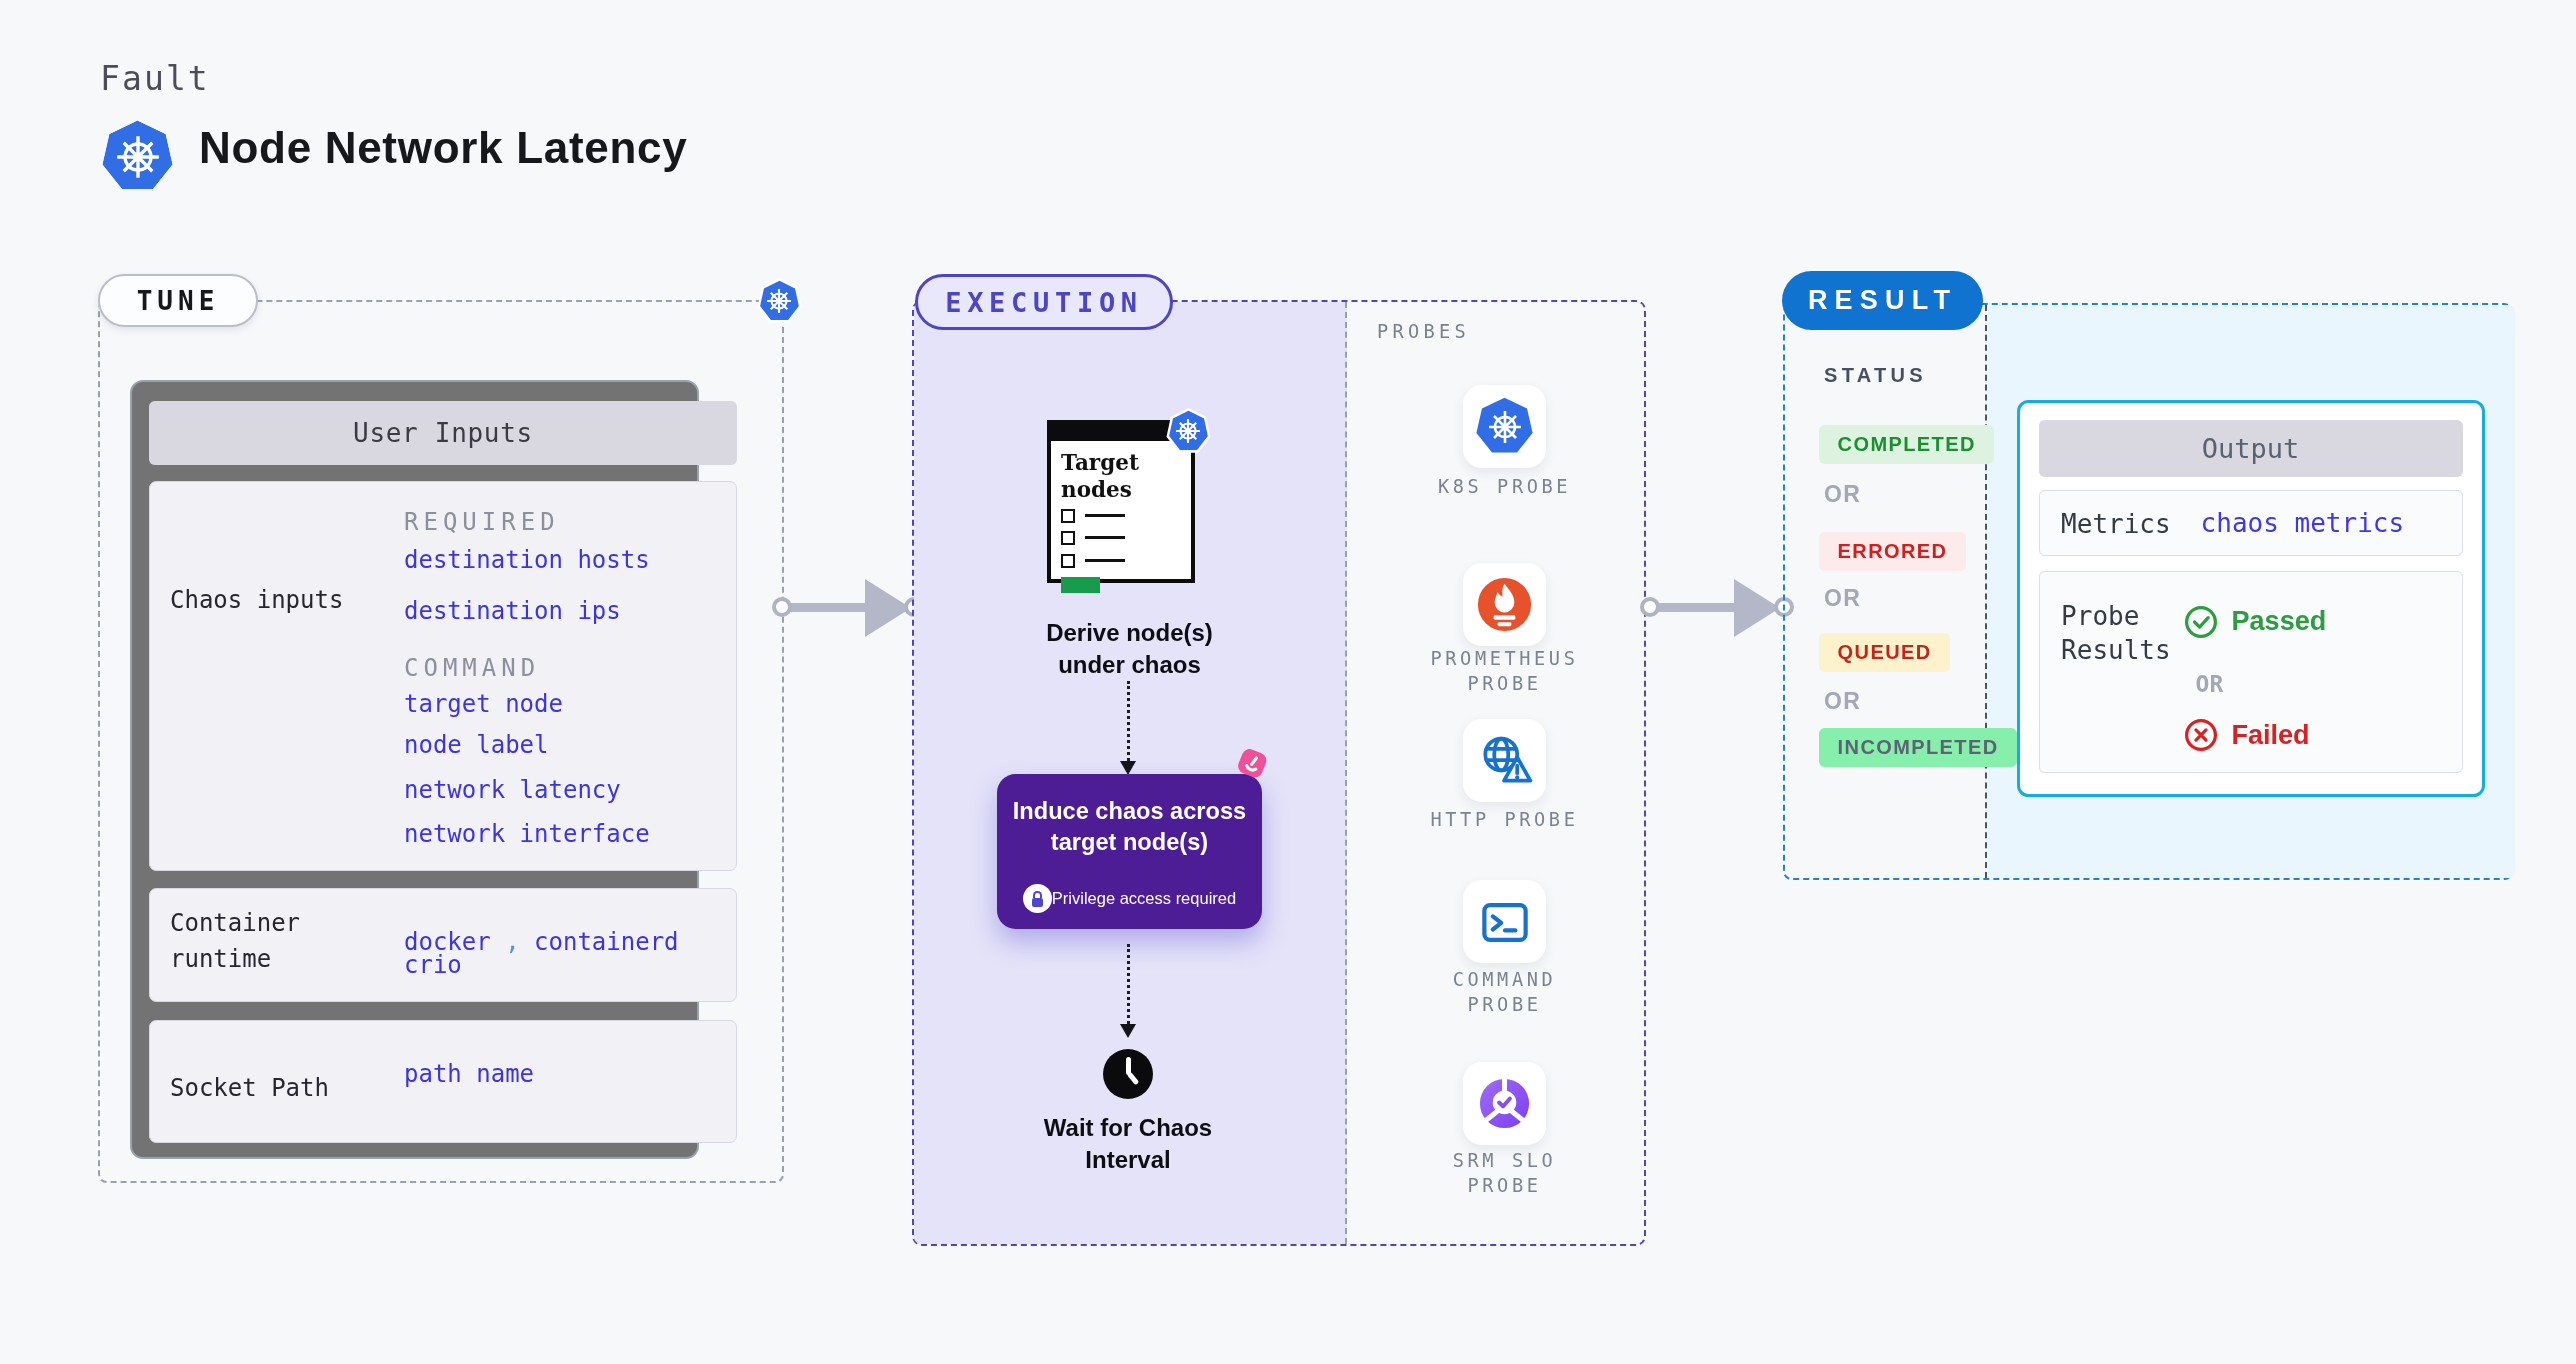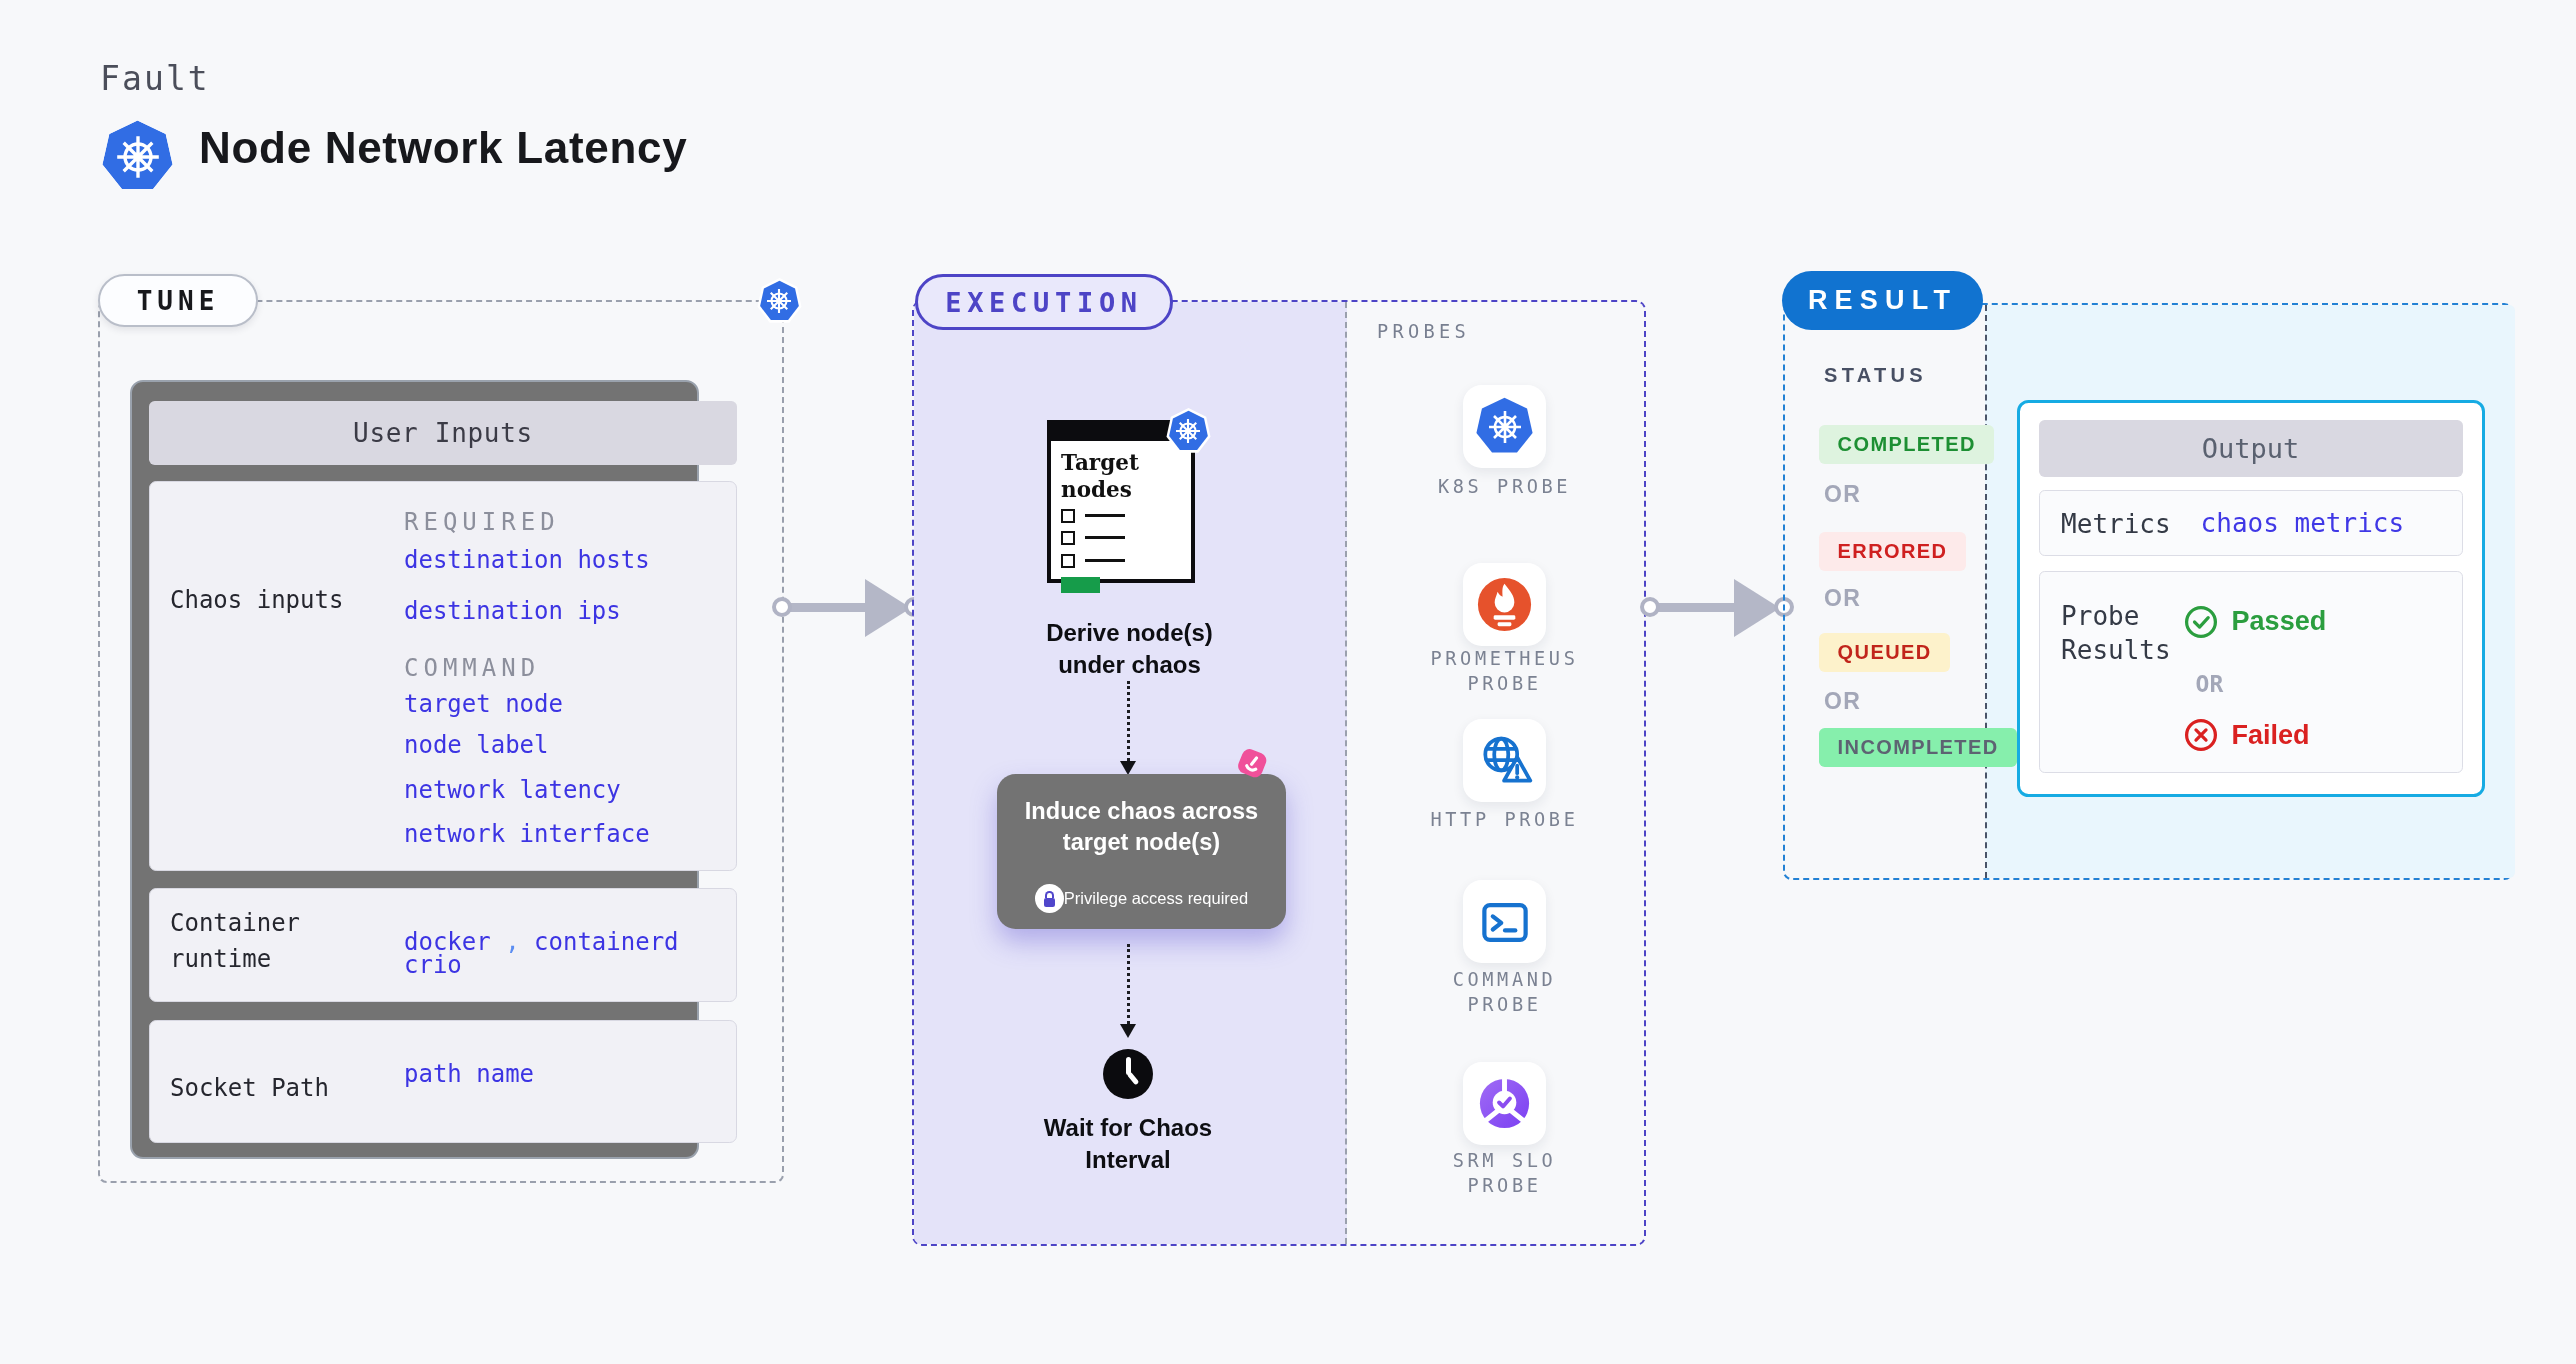--- a/index.html
+++ b/index.html
@@ -63,21 +63,21 @@
   .derive-text { left:997px; top:617px; width:265px; }
   .wait-text { left:1017px; top:1112px; width:222px; }
 
   .dotted-arrow { width:0; border-left:3.6px dotted #1c1d22; }
   .dotarrow-1 { left:1127px; top:681px; height:80px; }
   .dotarrow-2 { left:1127px; top:944px; height:80px; }
   .dot-head { width:0; height:0; border-left:8.6px solid transparent; border-right:8.6px solid transparent; border-top:14.3px solid #131417; }
   .dot-head-1 { left:1120px; top:761px; }
   .dot-head-2 { left:1120px; top:1024px; }
 
-  .induce-box { left:997px; top:774px; width:289px; height:155px; background:#737373; border-radius:18.6px;
+  .induce-box { left:997px; top:774px; width:265px; height:155px; background:#4c1d95; border-radius:18.6px;
                 box-shadow:0 13px 26px rgba(80,70,203,.35); }
   .induce-text { position:absolute; left:0; top:21.5px; width:100%; text-align:center; color:#ffffff;
                  font-weight:700; font-size:23.6px; line-height:31.5px; }
   .privilege { position:absolute; left:0; bottom:15.8px; width:100%; display:flex; align-items:center; justify-content:center; }
   .lock-circle { width:29px; height:29px; border-radius:50%; background:#ffffff; display:flex; flex-direction:column;
                  align-items:center; justify-content:center; }
   .lock-shackle { width:8.6px; height:7.2px; border:2.1px solid #5046cb; border-bottom:none; border-radius:4.3px 4.3px 0 0; }
   .lock-body { width:11.5px; height:8.6px; background:#5046cb; border-radius:2.1px; }
   .privilege-text { color:#ffffff; font-size:16.5px; }
   .litmus { left:1232px; top:744px; width:42px; height:42px; }

